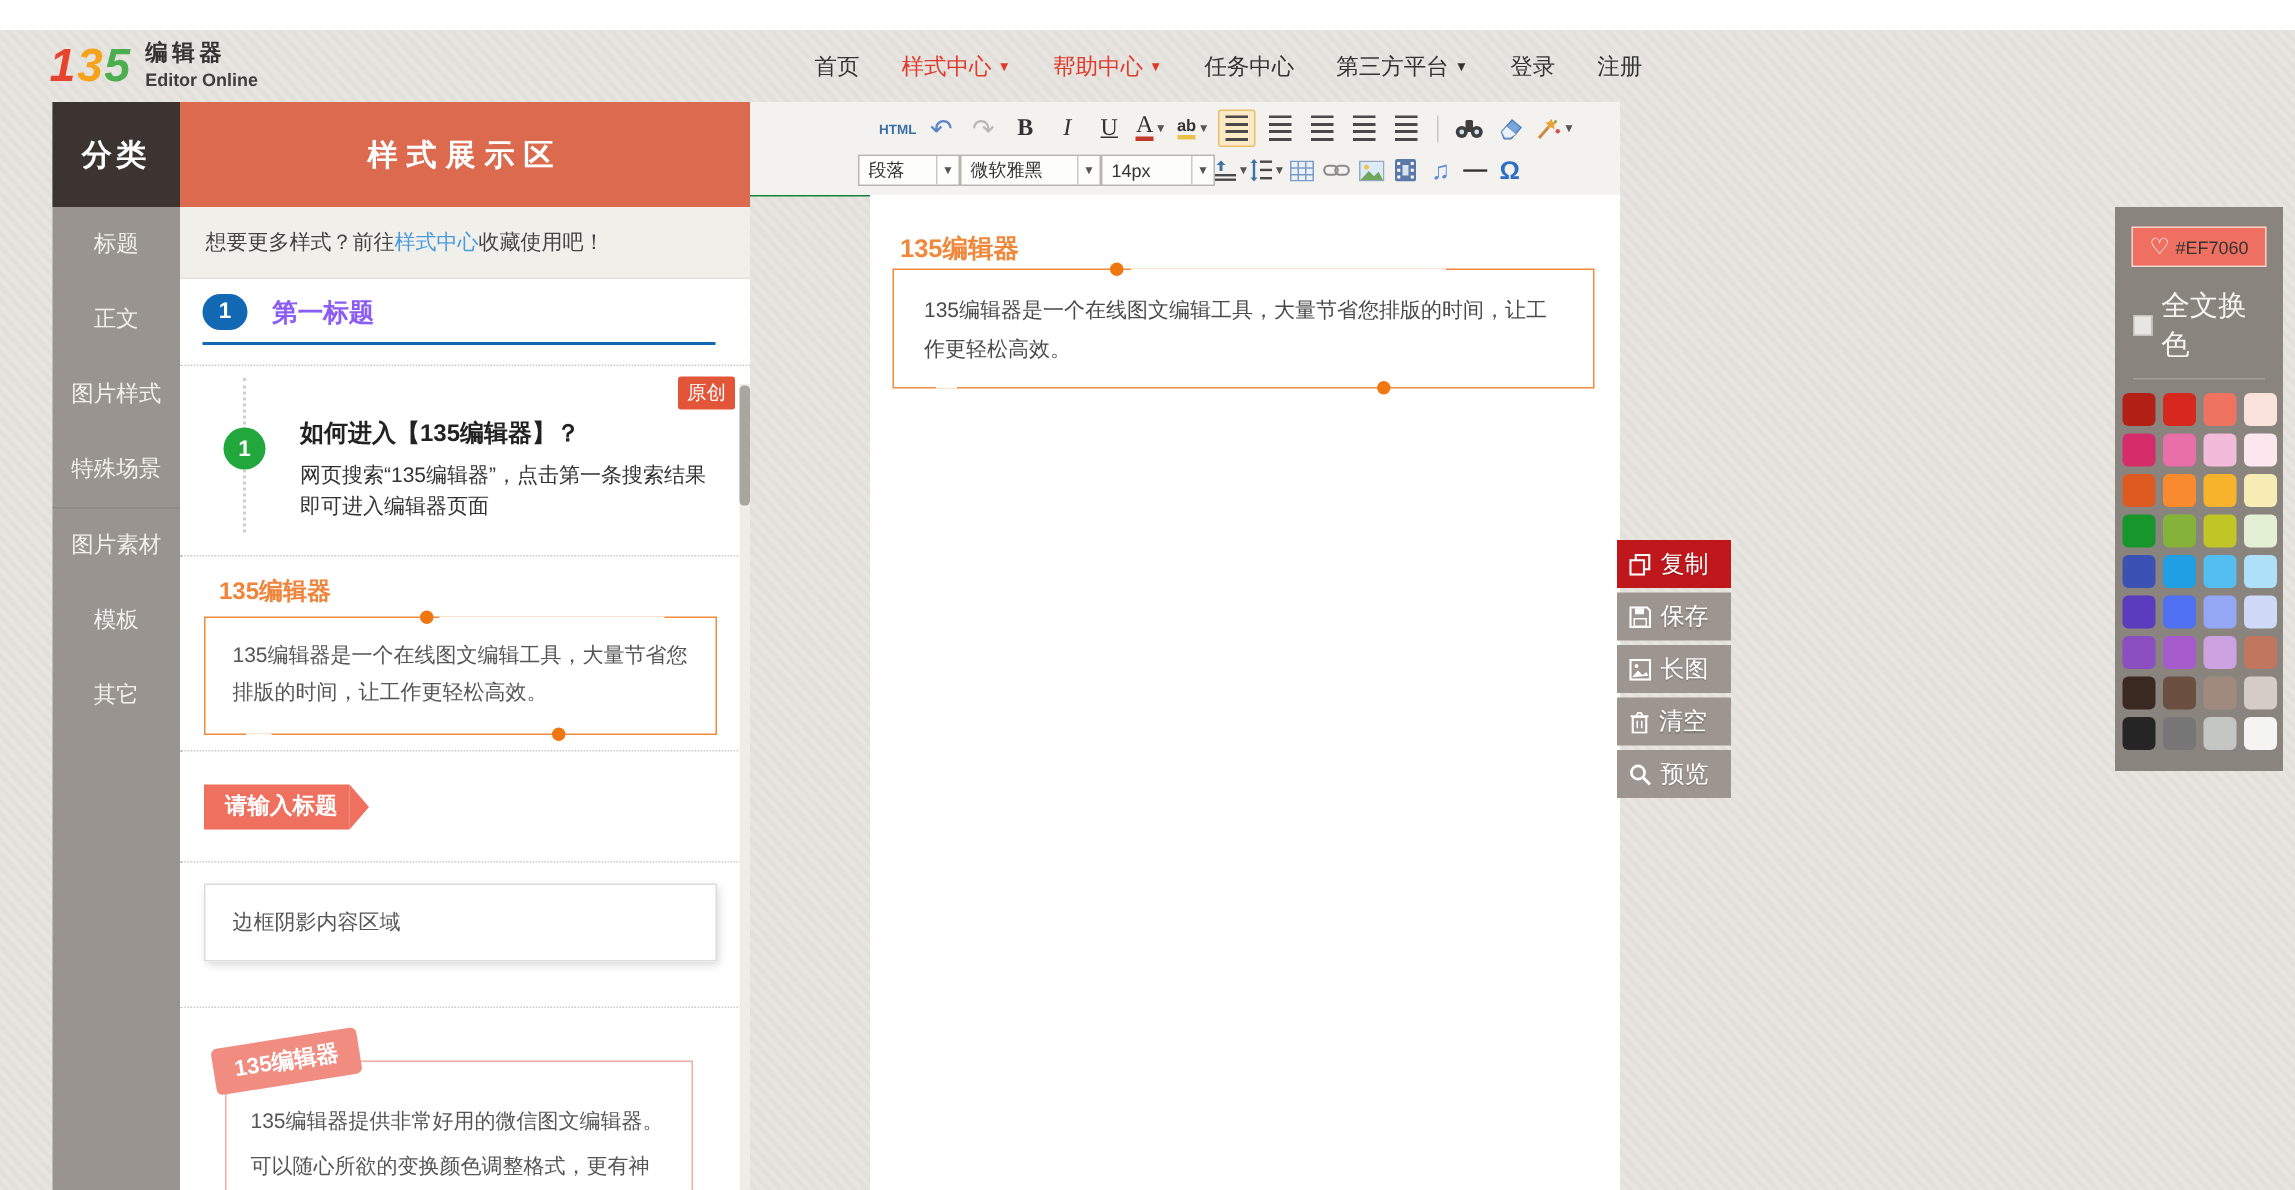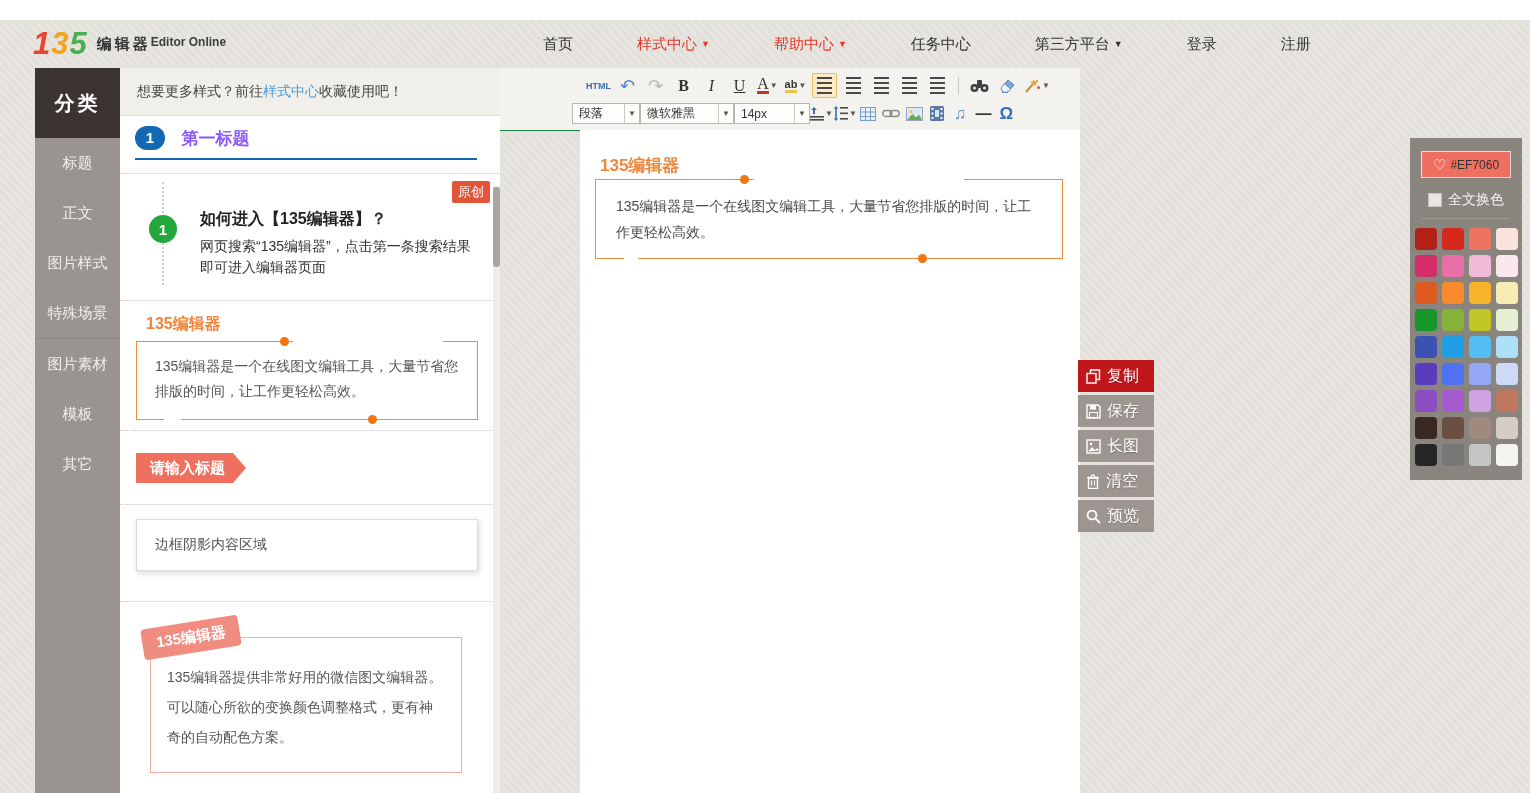--- a/index.html
+++ b/index.html
@@ -4,24 +4,24 @@
 <style>
   html,body{margin:0;padding:0}
   .page{position:relative;width:1530px;height:793px;background:#E7E4DF;overflow:hidden;
         font-family:"Liberation Sans",sans-serif;margin-top:20px;}
   .page::before{content:"";position:absolute;inset:0;pointer-events:none;
     background:repeating-linear-gradient(47deg,rgba(255,255,255,.05) 0 3px,rgba(0,0,0,.018) 3px 6px);}
   
   .logo{position:absolute;left:33px;top:5px;display:flex;align-items:center;gap:9px;z-index:5}
   .logo-digits{font-size:31px;font-weight:bold;font-style:italic;letter-spacing:1px;line-height:38px}
   .ld1{color:#E8432D}.ld2{color:#F5A31A}.ld3{color:#4BAE4F}
-  .logo-text{display:flex;flex-direction:row;justify-content:flex-end;line-height:1.25}
+  .logo-text{display:flex;flex-direction:column;justify-content:flex-end;line-height:1.25}
   .logo-cn{font-size:15px;font-weight:bold;color:#333;letter-spacing:3px}
   .logo-en{font-size:12px;font-weight:bold;color:#3E3E3E}
-  .topnav{position:absolute;left:543px;top:0;height:48px;display:flex;align-items:center;gap:64px;
+  .topnav{position:absolute;left:543px;top:0;height:48px;display:flex;align-items:center;gap:28px;
           font-size:15px;color:#333;z-index:5}
   .navitem{cursor:pointer;white-space:nowrap}
   .navitem.red{color:#E0382A}
   .caret{font-size:9px;margin-left:4px;vertical-align:2px}
   
   .sidebar{position:absolute;left:35px;top:48px;width:85px;bottom:0;background:#999490}
   .sidebar-header{height:70px;background:#3B3431;color:#FFF;font-size:20px;font-weight:bold;
     display:flex;align-items:center;justify-content:center;letter-spacing:3px}
   .side-item{height:50px;line-height:50px;text-align:center;color:#F2F0EC;font-size:15px;cursor:pointer}
   .side-item.sep{border-bottom:1px solid #8B8681}
@@ -111,21 +111,21 @@
   
   .palette{position:absolute;left:1410px;top:118px;width:112px;background:#8A847F;
     padding:13px 0 14px;box-sizing:border-box;z-index:8}
   .chip{width:90px;height:27px;margin:0 auto;background:#EF7060;border:1px solid #EFD6CE;display:flex;
     align-items:center;justify-content:center;gap:4px;cursor:pointer;box-sizing:border-box}
   .chip-heart{color:#fff;font-size:15px;line-height:1}
   .chip-hex{font-size:12px;color:#333}
   .toggle-row{display:flex;align-items:center;justify-content:center;gap:6px;margin:13px auto 0;
     padding-bottom:9px;border-bottom:1px solid #A19C96;width:88px;cursor:pointer}
   .checkbox{width:12px;height:12px;background:#E8E6E2;border:1px solid #C5C1BC}
-  .toggle-label{color:#F5F3F0;font-size:14px}
+  .toggle-label{color:#F5F3F0;font-size:19px}
   .swatches{margin:9px auto 0;display:grid;grid-template-columns:repeat(4,22px);gap:5px;justify-content:center}
   .swatch{width:22px;height:22px;border-radius:4px;cursor:pointer}
 </style>
 </head>
 <body>
 
 <div class="page">
 
   <div class="logo">
     <div class="logo-digits"><span class="ld1">1</span><span class="ld2">3</span><span class="ld3">5</span></div>
@@ -149,20 +149,21 @@
     <div class="side-item">标题</div>
     <div class="side-item">正文</div>
     <div class="side-item">图片样式</div>
     <div class="side-item sep">特殊场景</div>
     <div class="side-item">图片素材</div>
     <div class="side-item">模板</div>
     <div class="side-item">其它</div>
   </div>
 
   <div class="stylepanel">
+    <div class="sp-header">样式展示区</div>
     <div class="sp-info">
       <span>想要更多样式？前往</span>
         <span class="sp-link">样式中心</span>
         <span>收藏使用吧！</span>
     </div>
     <div class="sp-body">
 
       <div class="sec secA">
         <span class="badge-num">1</span>
         <span class="secA-title">第一标题</span>

